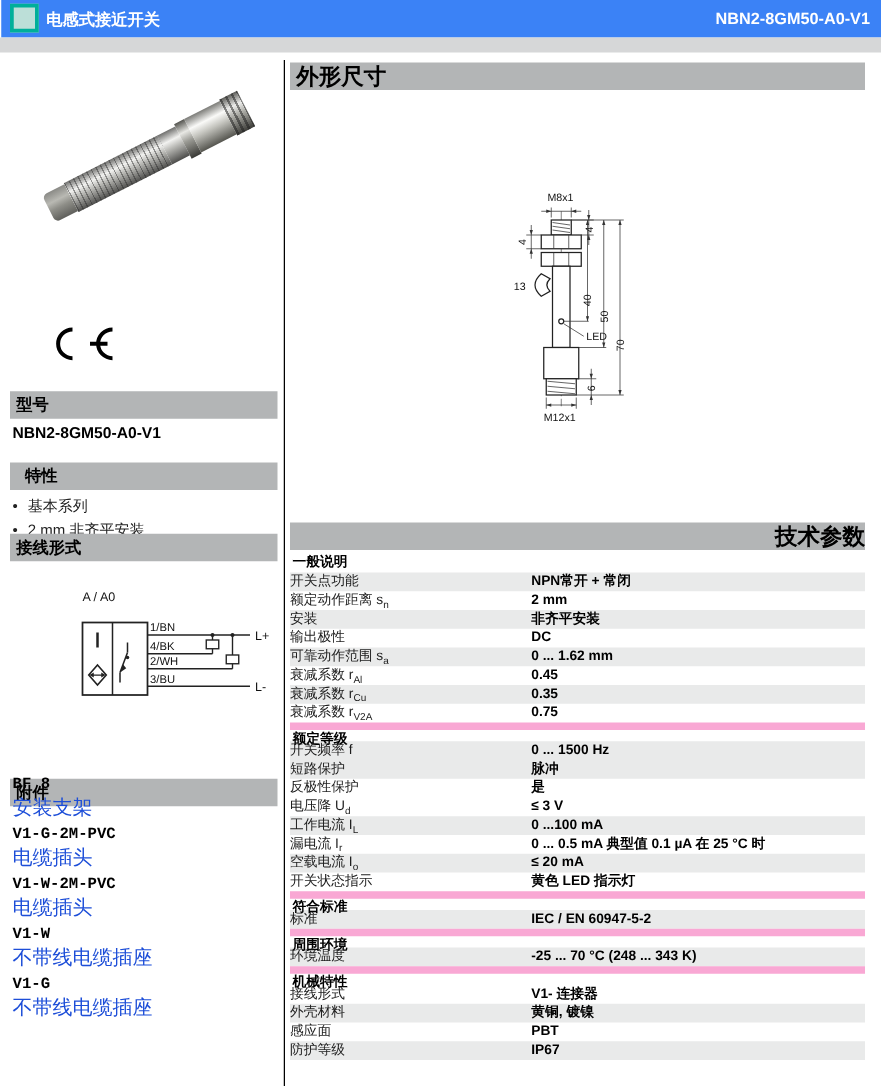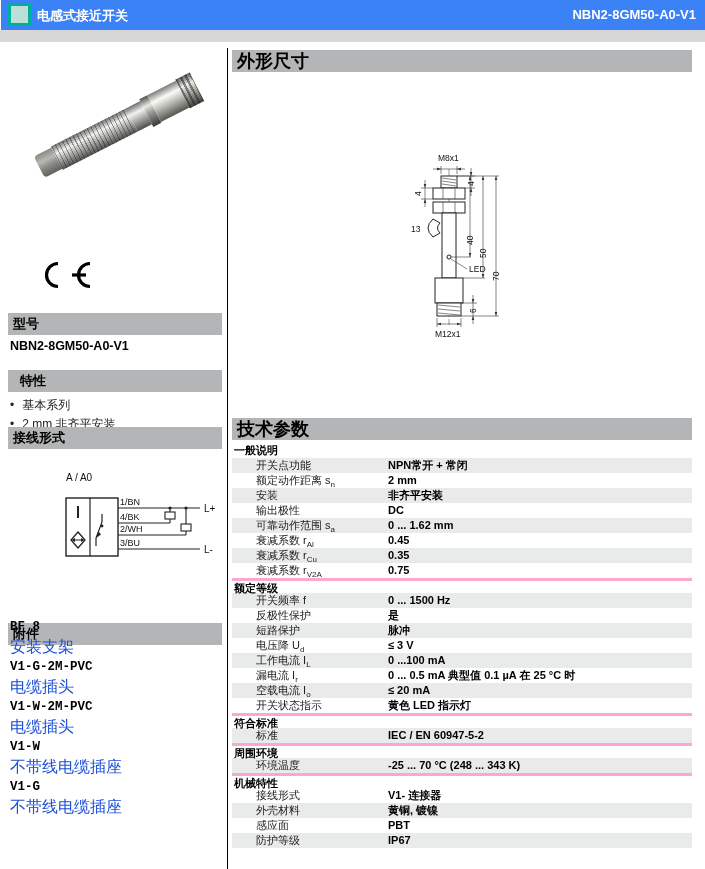--- a/index.html
+++ b/index.html
@@ -50,25 +50,25 @@
   .acc-name { font-size:12.5px; font-weight:bold; color:#000; line-height:14px; margin-bottom:6px;font-family:Liberation Mono, monospace; }
   .acc-desc { font-size:16px; color:#1d4ed8; line-height:14px; margin-bottom:6px; }
 
   
   .dims-svg { position:absolute; left:143px; top:91px; }
   .dims-svg text { font-size:8.5px; fill:#111; font-family:"Liberation Sans","DejaVu Sans",sans-serif; }
   .dims-svg .thin { stroke:#333; stroke-width:0.6; fill:none; }
 
   
   .specs-table { position:absolute; left:0; top:401px; width:460px; font-size:11px; }
-  .t-sec { height:15px; line-height:15px; font-weight:bold; color:#000; border-top:3px solid #f9a8d4; padding-left:2px; }
+  .t-sec { height:15px; line-height:15px; font-weight:bold; color:#000; border-top:6px solid #f9a8d4; padding-left:2px; }
   .t-sec:first-child { border-top:none; }
   .t-row { height:15px; line-height:15px; display:flex; }
   .t-row.shaded { background:#e9eaea; }
-  .t-label { width:156px; padding-left:24px; color:#1c1c1c; }
+  .t-label { width:193px; padding-left:0; color:#1c1c1c; }
   .t-label sub { font-size:8px; }
   .t-value { font-weight:bold; color:#000; }
   .t-value .val2 { }
 
   svg text { font-family:"Liberation Sans","DejaVu Sans",sans-serif; }
 </style>
 </head>
 <body>
 
 <div class="topbar">
@@ -266,21 +266,21 @@
 
       <line x1="62" y1="185" x2="62" y2="194" class="thin"></line>
       <line x1="86" y1="185" x2="86" y2="194" class="thin"></line>
       <line x1="62" y1="191" x2="86" y2="191" class="thin"></line>
       <polygon points="62,191 66,189.7 66,192.3" fill="#333"></polygon>
       <polygon points="86,191 82,189.7 82,192.3" fill="#333"></polygon>
       <text x="60" y="204">M12x1</text>
     </svg>
   </div>
 
-  <div class="sec-bar-wide" style="top:376px;">技术参数</div>
+  <div class="sec-bar-wide" style="top:376px;text-align:right;">技术参数</div>
 
   <div class="specs-table">
 
     <div class="t-sec">一般说明</div>
     <div class="t-row shaded">
       <div class="t-label"><span>开关点功能</span><sub></sub></div>
       <div class="t-value"><span>NPN</span><span class="val2">常开 + 常闭</span></div>
     </div>
     <div class="t-row">
       <div class="t-label"><span>额定动作距离 s</span><sub>n</sub></div>
@@ -309,28 +309,28 @@
     <div class="t-row">
       <div class="t-label"><span>衰减系数 r</span><sub>V2A</sub></div>
       <div class="t-value"><span>0.75</span></div>
     </div>
 
     <div class="t-sec">额定等级</div>
     <div class="t-row shaded">
       <div class="t-label"><span>开关频率 f</span></div>
       <div class="t-value"><span>0 ... 1500 Hz</span></div>
     </div>
+    <div class="t-row shaded">
+      <div class="t-label"><span>短路保护</span></div>
+      <div class="t-value"><span>脉冲</span></div>
+    </div>
     <div class="t-row">
       <div class="t-label"><span>反极性保护</span></div>
       <div class="t-value"><span>是</span></div>
     </div>
-    <div class="t-row shaded">
-      <div class="t-label"><span>短路保护</span></div>
-      <div class="t-value"><span>脉冲</span></div>
-    </div>
     <div class="t-row">
       <div class="t-label"><span>电压降 U</span><sub>d</sub></div>
       <div class="t-value"><span>≤ 3 V</span></div>
     </div>
     <div class="t-row shaded">
       <div class="t-label"><span>工作电流 I</span><sub>L</sub></div>
       <div class="t-value"><span>0 ...100 mA</span></div>
     </div>
     <div class="t-row">
       <div class="t-label"><span>漏电流 I</span><sub>r</sub></div>

